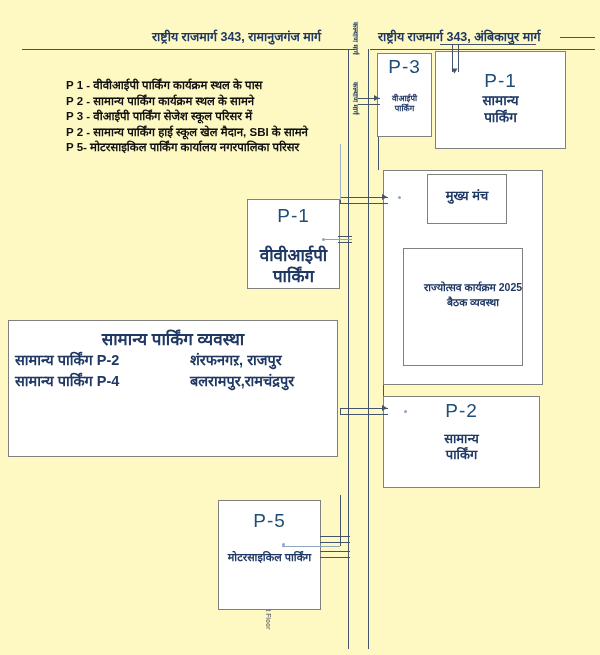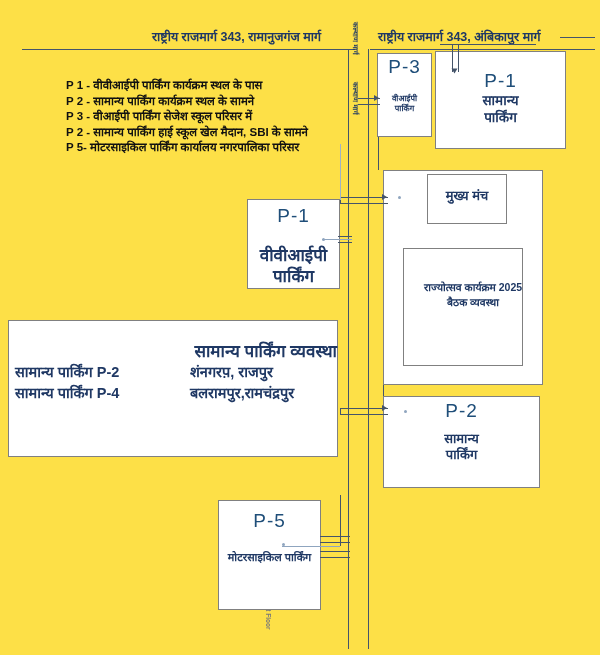--- a/index.html
+++ b/index.html
@@ -4,21 +4,21 @@
 <style>
   html,body{margin:0;padding:0;background:#ffffff;}
   body{
     font-family:"Liberation Sans","DejaVu Sans",sans-serif;
     -webkit-font-smoothing:antialiased;
   }
   #map{
     position:relative;
     width:600px;
     height:655px;
-    background:#fde047;
+    background:#fef9c3;
     overflow:hidden;
   }
   
   .box{
     position:absolute;
     border:1px solid #808080;
     background:#ffffff;
     box-sizing:border-box;
   }
   .line{
@@ -83,25 +83,25 @@
     font-size:11.5px;
     font-weight:bold;
     line-height:15.5px;
     white-space:nowrap;
   }
   
   #genbox{
     left:8px; top:320px; width:330px; height:137px;
   }
   #genbox .title{
-    text-align:right;
+    text-align:center;
     color:#1f3864;
     font-size:17px;
     font-weight:bold;
-    margin-top:18px;
+    margin-top:6px;
   }
   #genbox .r{
     color:#1f3864;
     font-size:14.5px;
     font-weight:bold;
     line-height:21px;
     white-space:nowrap;
   }
   #genbox .r .a{display:inline-block;width:175px;text-align:left;padding-left:6px;}
   #genbox .r .b{display:inline-block;}
@@ -192,21 +192,21 @@
     <span>वीवीआईपी</span><br>
     <span>पार्किंग</span>
   </div>
 
   <div class="line h" style="left:338px;top:236px;width:14px;"></div>
   <div class="line h" style="left:338px;top:242px;width:14px;"></div>
 
   <div class="box" id="genbox">
     <div class="title">सामान्य पार्किंग व्यवस्था</div>
     <div class="r">
-      <span class="a">सामान्य पार्किंग P-2</span><span class="b">शंनगरप़, राजपुर</span>
+      <span class="a">सामान्य पार्किंग P-2</span><span class="b">शंरफनगऱ, राजपुर</span>
     </div>
     <div class="r">
       <span class="a">सामान्य पार्किंग P-4</span><span class="b">बलरामपुर,रामचंद्रपुर</span>
     </div>
   </div>
 
   <div class="box" style="left:383px;top:396px;width:157px;height:92px;"></div>
   <div class="lbl pcode" style="left:383px;top:400px;width:157px;">P-2</div>
   <div class="lbl psub" style="left:383px;top:431px;width:157px;font-size:13px;">
     <span>सामान्य</span><br>

